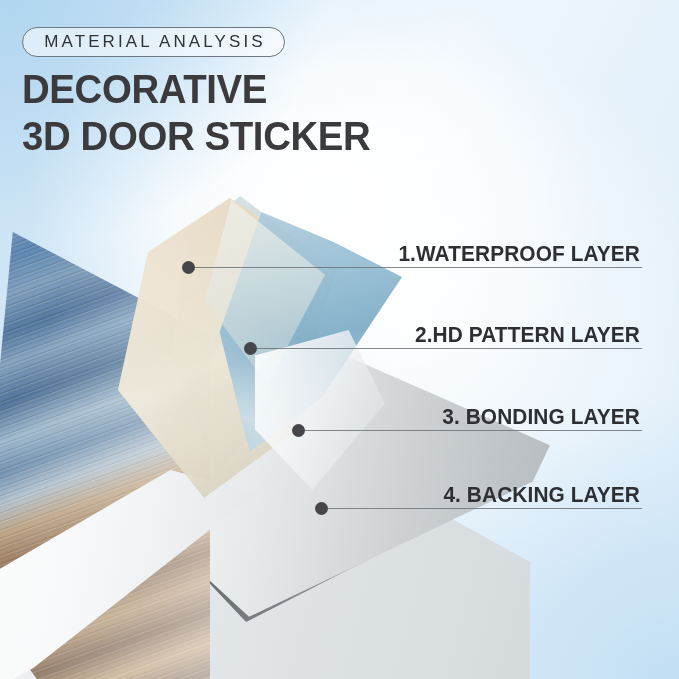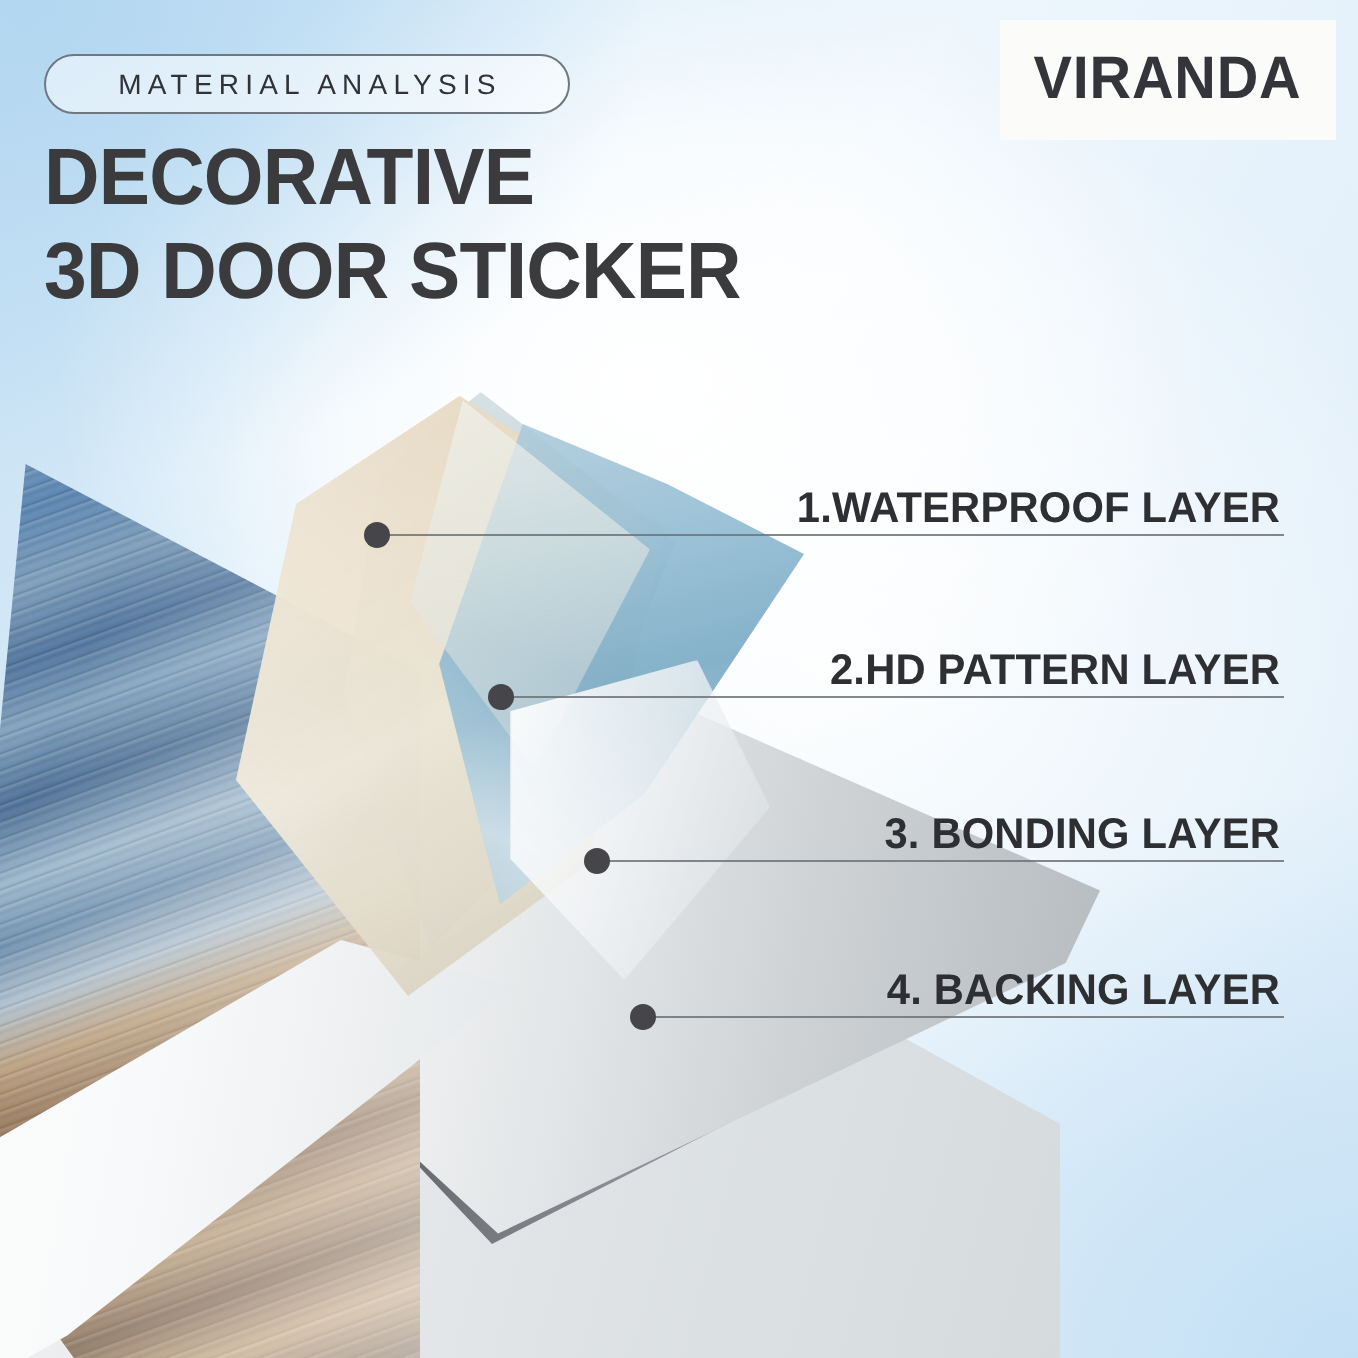--- a/index.html
+++ b/index.html
@@ -46,21 +46,21 @@
     width: 263px; height: 30px;
     border: 1.4px solid #6f7780;
     border-radius: 16px;
     background: rgba(255,255,255,0.55);
     box-sizing: border-box;
     display: flex;
     align-items: center;
     justify-content: center;
   }
   .badge-text {
-    font-size: 14px;
+    font-size: 17px;
     letter-spacing: 3.1px;
     color: #2f3337;
     font-weight: 400;
     white-space: nowrap;
     padding-left: 3px;
   }
 
   .title {
     position: absolute;
     left: 22px; top: 66px;
@@ -331,23 +331,20 @@
 
   <div class="badge">
     <span class="badge-text">MATERIAL ANALYSIS</span>
   </div>
 
   <div class="title">
     <span class="l1">DECORATIVE</span>
     <span class="l2">3D DOOR STICKER</span>
   </div>
 
-  <div class="logo-box">
-    <span class="logo-text">VIRANDA</span>
-  </div>
 
   <div class="callout">
 
     <div class="lead-line" style="left:190px; top:267px; width:452px;"></div>
     <div class="lead-dot" style="left:182px; top:261px;"></div>
     <div class="lead-label" style="left:342px; top:242px; width:298px;">1.WATERPROOF LAYER</div>
 
     <div class="lead-line" style="left:252px; top:348px; width:390px;"></div>
     <div class="lead-dot" style="left:244px; top:342px;"></div>
     <div class="lead-label" style="left:342px; top:323px; width:298px;">2.HD PATTERN LAYER</div>

